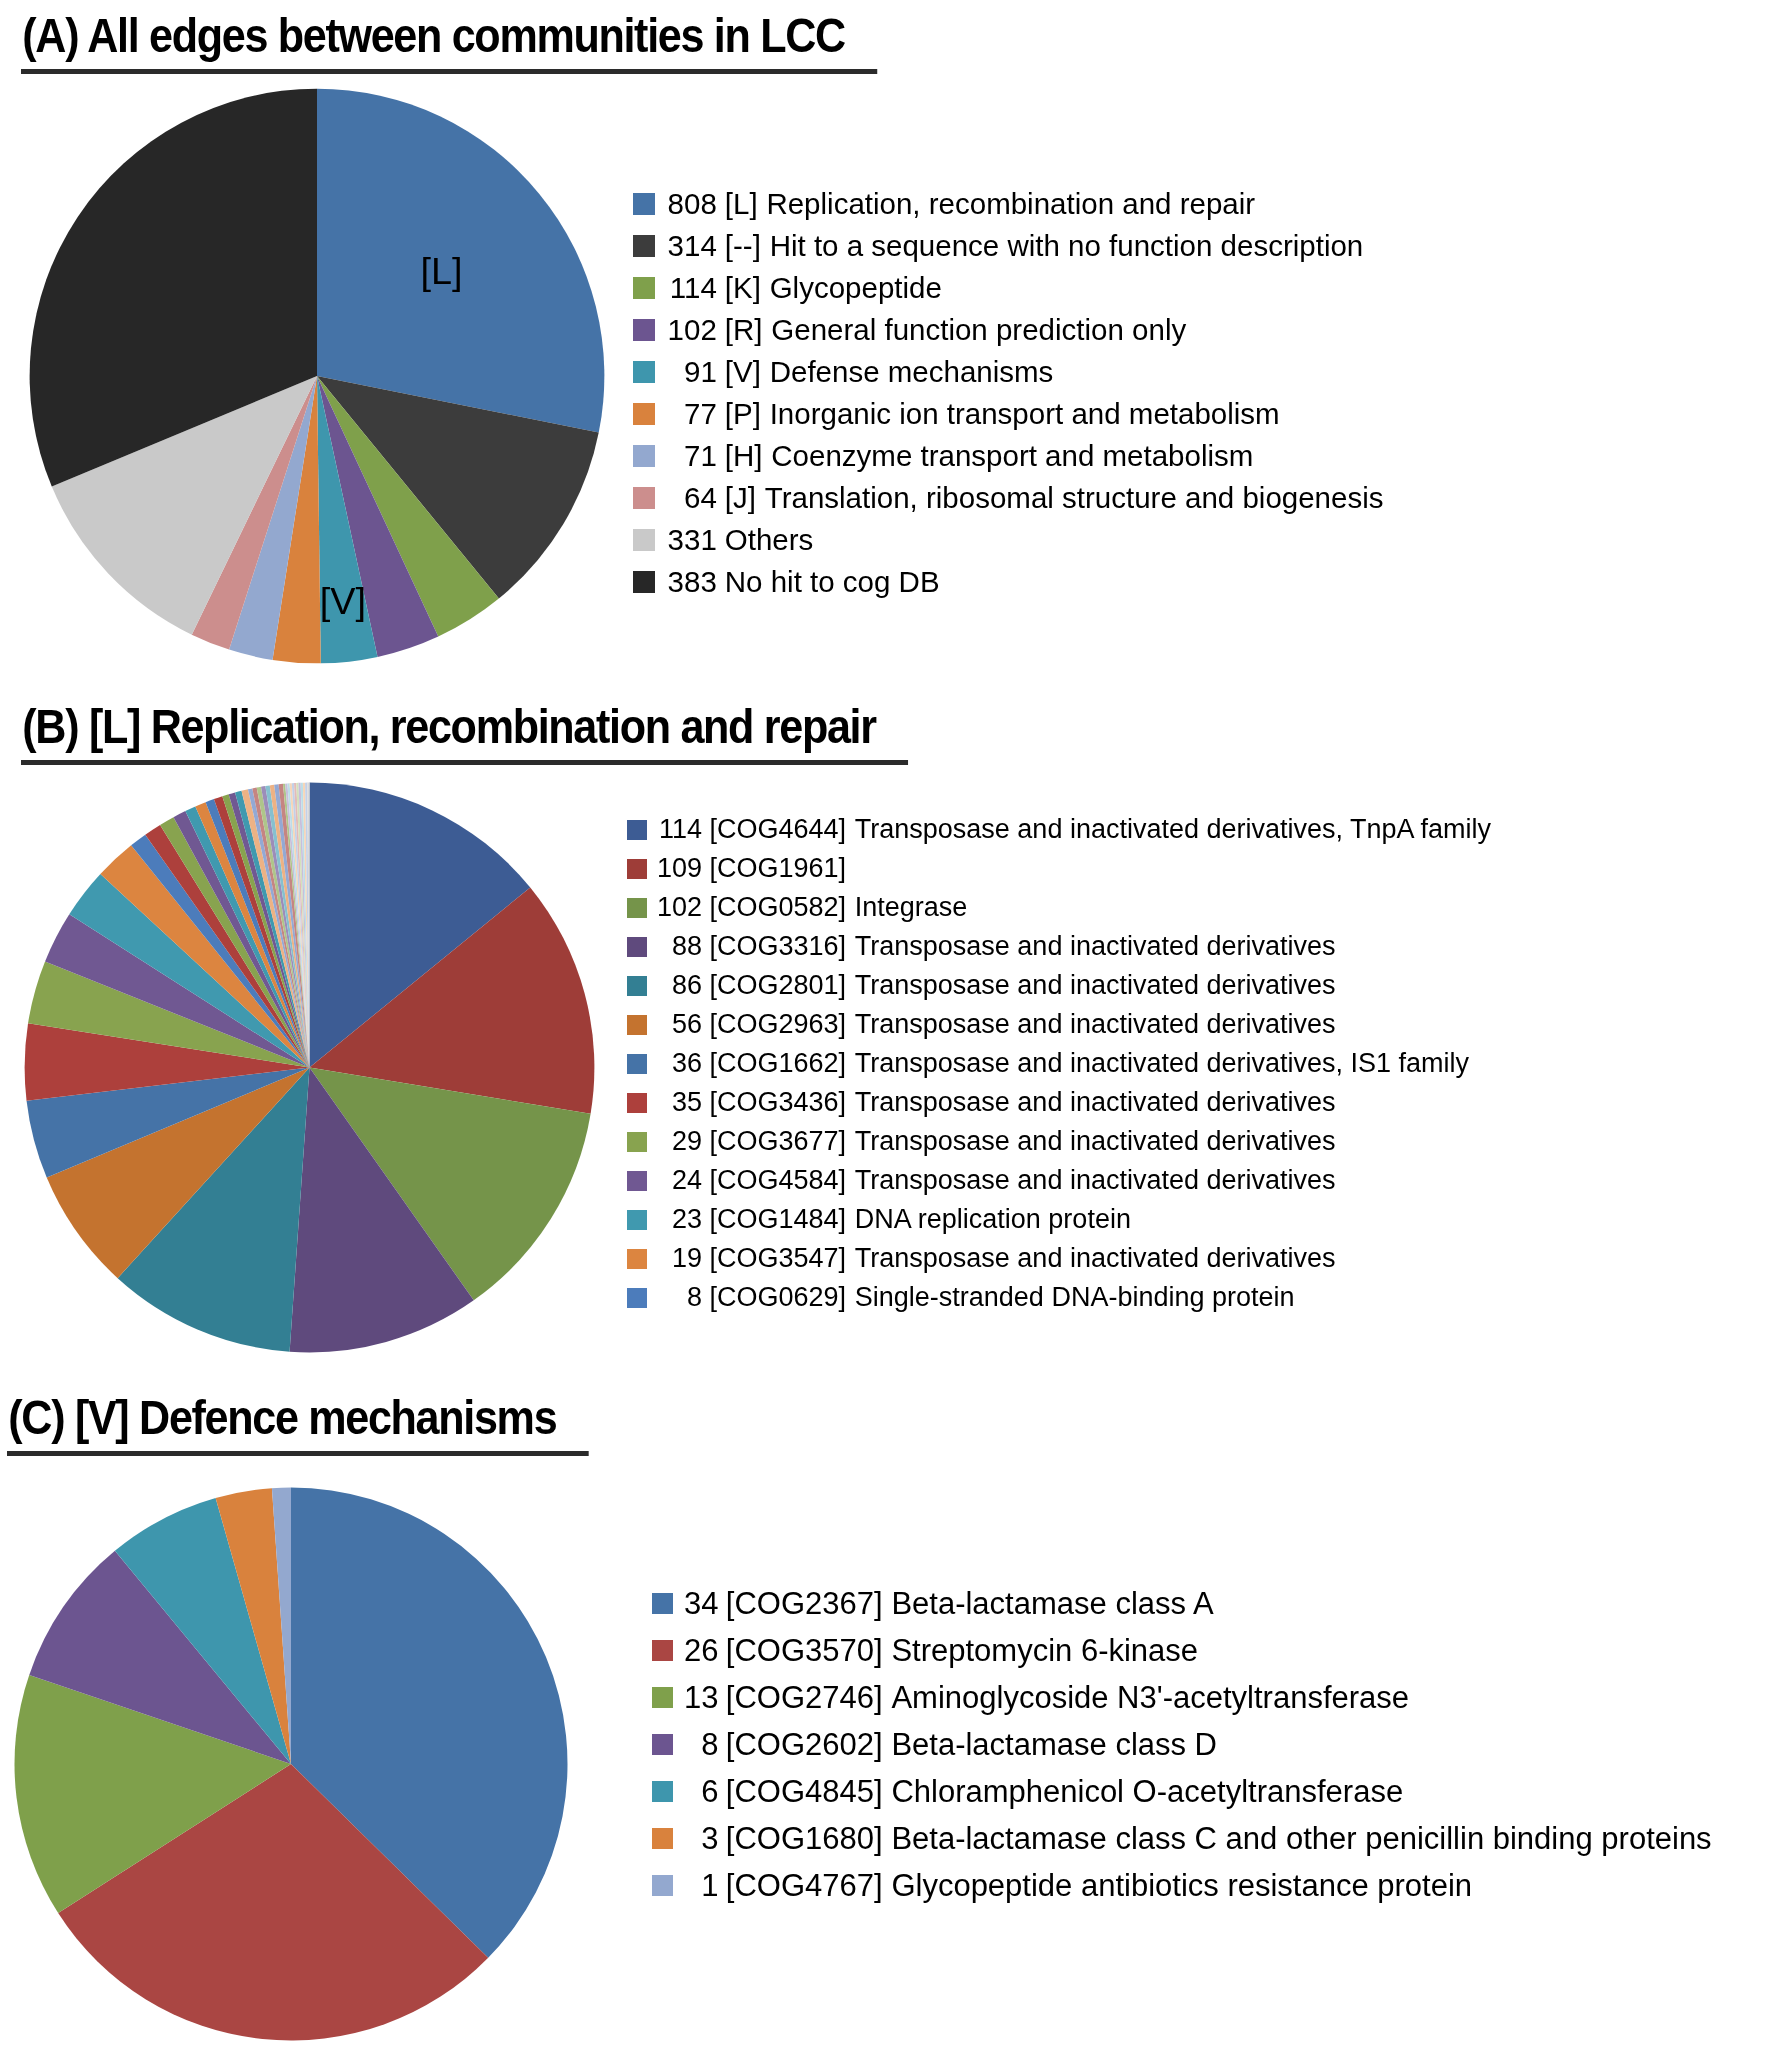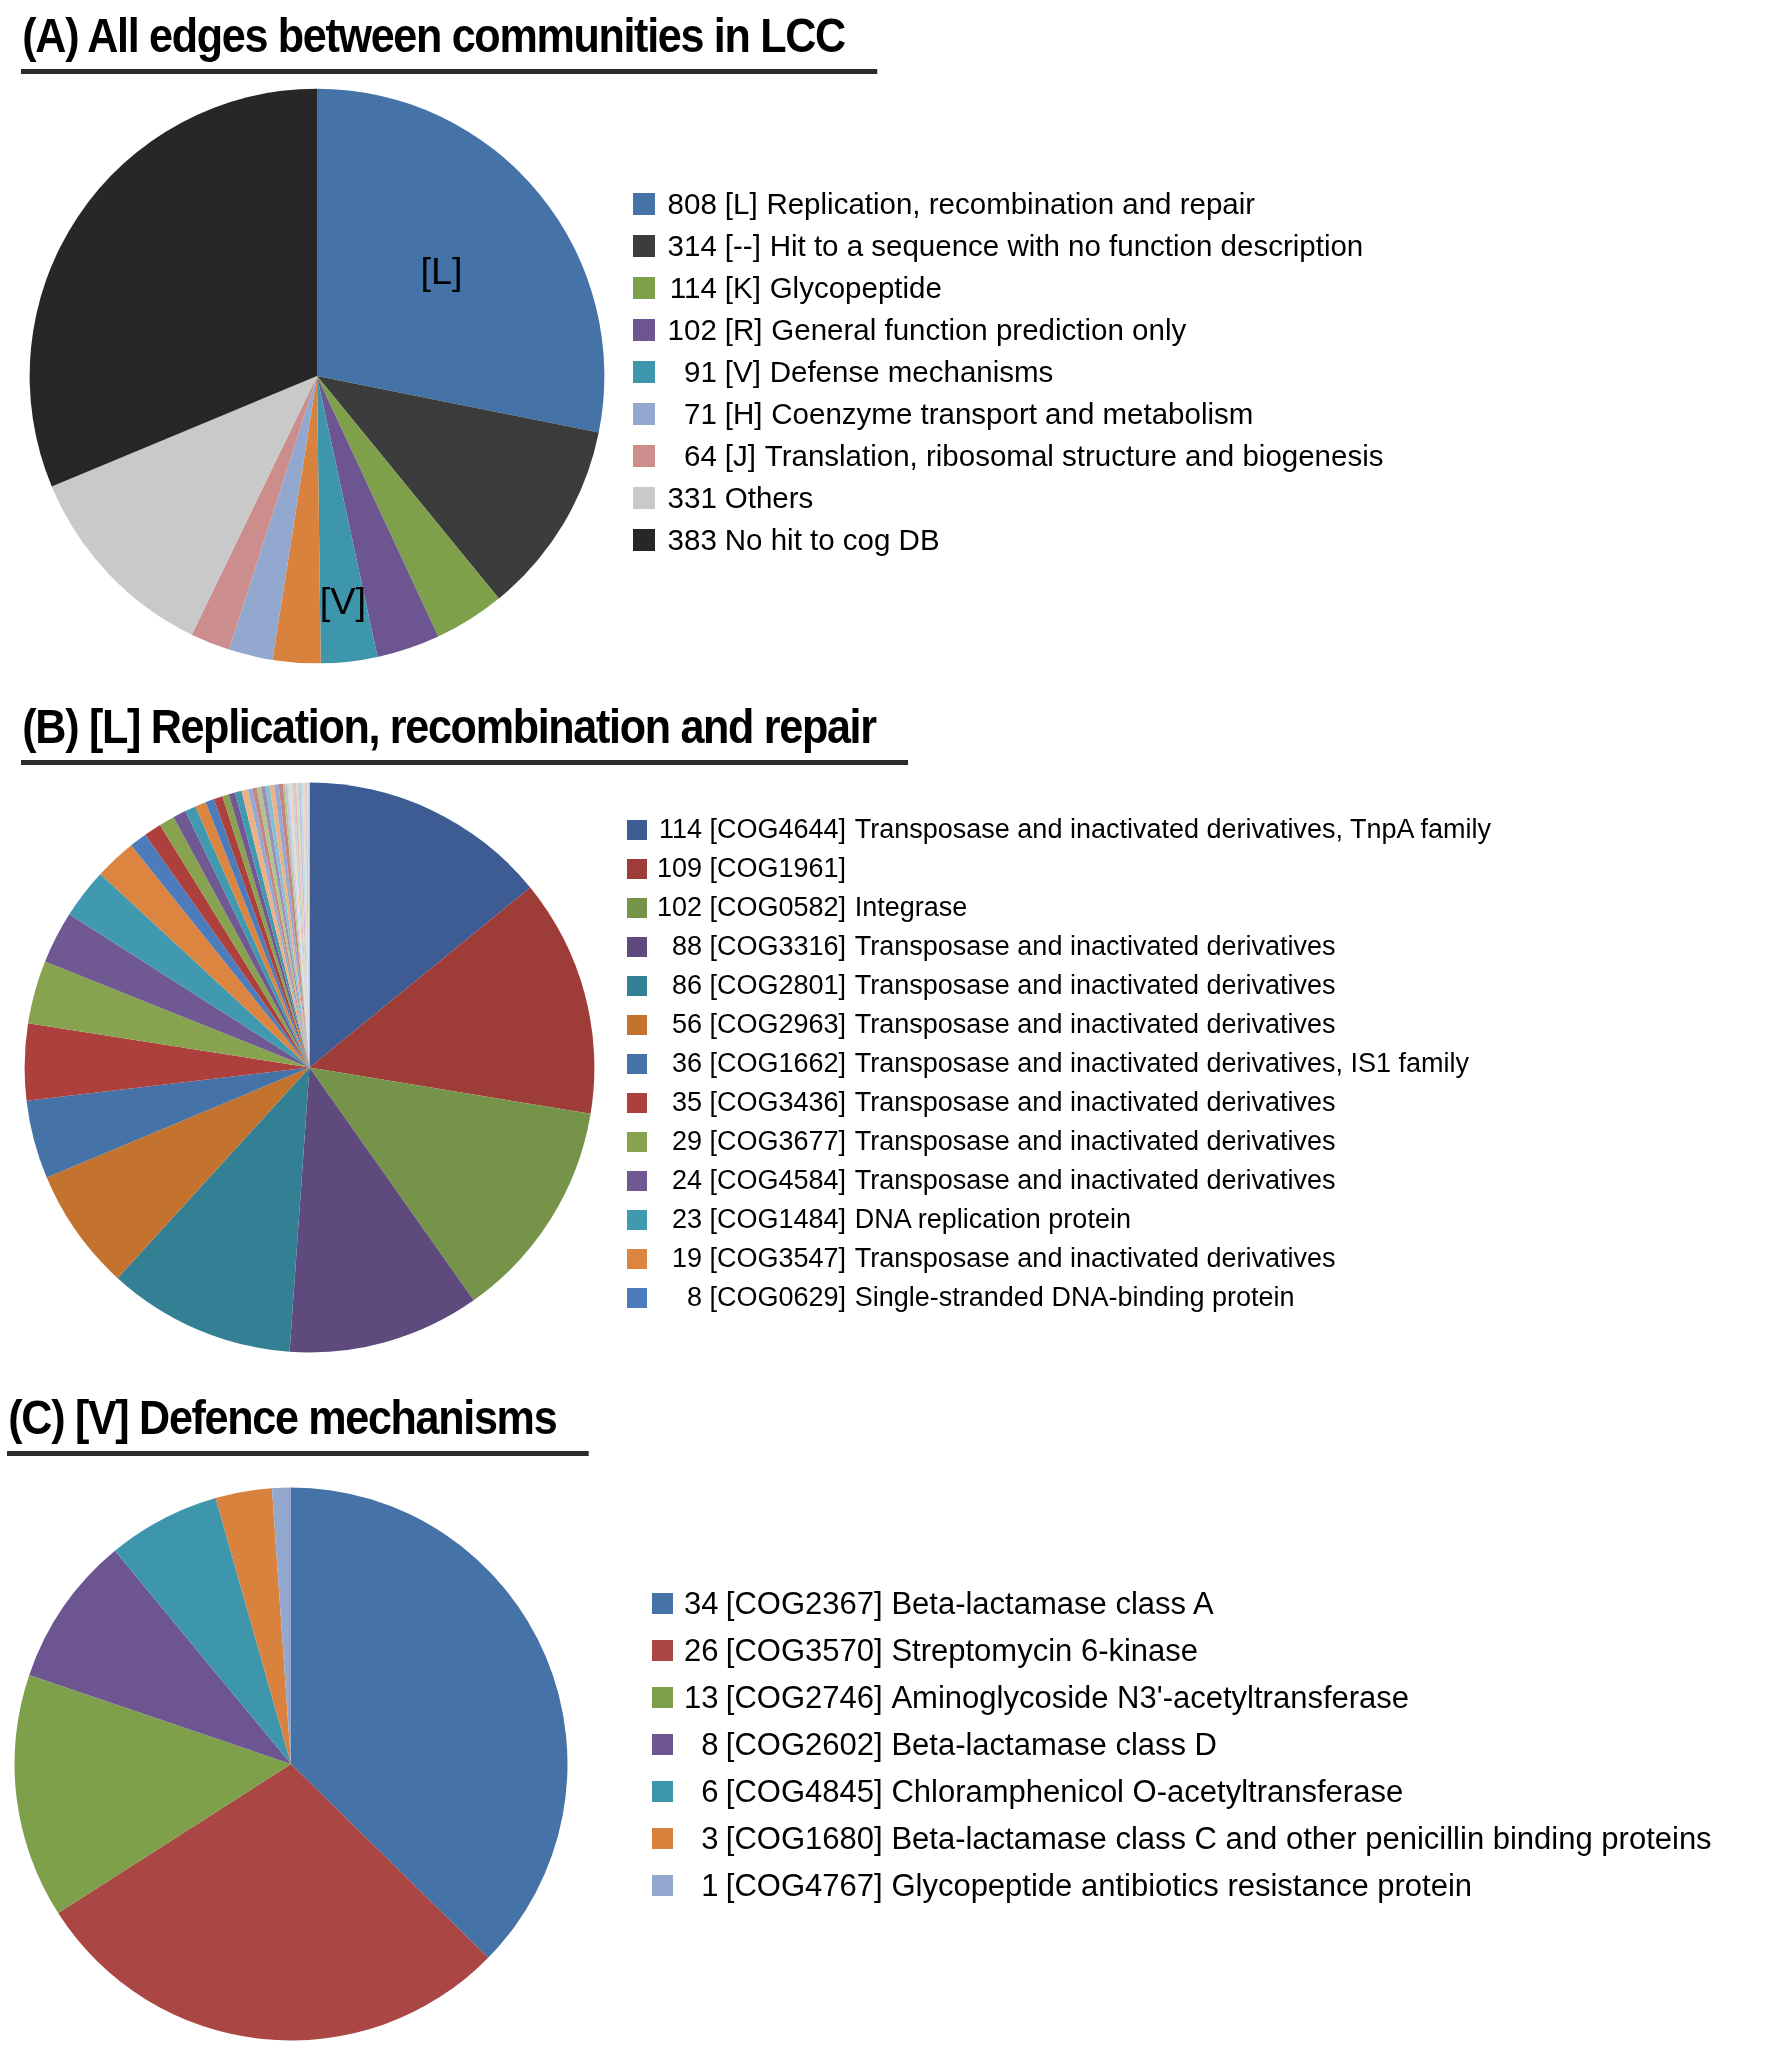--- a/index.html
+++ b/index.html
@@ -100,20 +100,26 @@
         <span class="swatch" style="background: rgb(108, 85, 144);"></span>
         <span class="num">102</span>
         <span class="code">[R]</span>
         <span class="lbl">General function prediction only</span>
       </div>
       <div class="legend-row">
         <span class="swatch" style="background: rgb(62, 150, 173);"></span>
         <span class="num">91</span>
         <span class="code">[V]</span>
         <span class="lbl">Defense mechanisms</span>
+      </div>
+      <div class="legend-row">
+        <span class="swatch" style="background: rgb(217, 130, 61);"></span>
+        <span class="num">77</span>
+        <span class="code">[P]</span>
+        <span class="lbl">Inorganic ion transport and metabolism</span>
       </div>
       <div class="legend-row">
         <span class="swatch" style="background: rgb(147, 168, 207);"></span>
         <span class="num">71</span>
         <span class="code">[H]</span>
         <span class="lbl">Coenzyme transport and metabolism</span>
       </div>
       <div class="legend-row">
         <span class="swatch" style="background: rgb(204, 142, 141);"></span>
         <span class="num">64</span>

